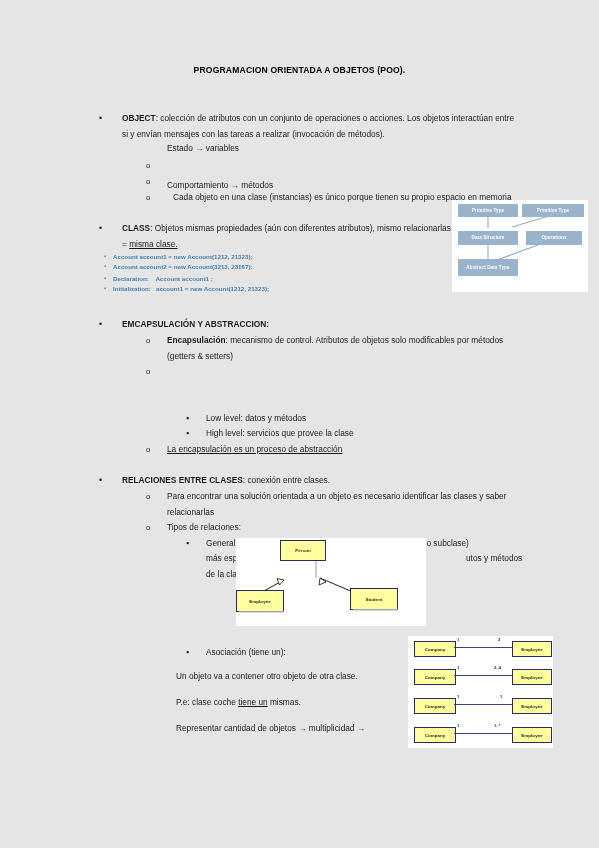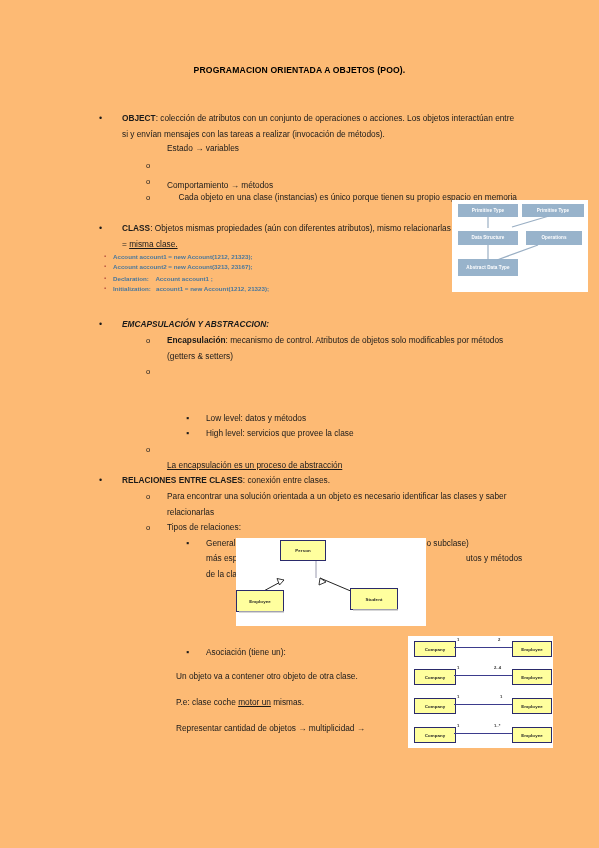--- a/index.html
+++ b/index.html
@@ -8,21 +8,21 @@
     background: #ffffff;
   }
   body {
     font-family: "Liberation Sans", sans-serif;
     color: #000000;
   }
   #page {
     position: relative;
     width: 599px;
     height: 848px;
-    background: #fdba74;
+    background: #e5e5e5;
     overflow: hidden;
   }
 
   
   .doc-title {
     position: absolute;
     left: 0;
     top: 65px;
     width: 599px;
     text-align: center;
@@ -166,21 +166,21 @@
     <span class="bold">OBJECT</span><span>: colección de atributos con un conjunto de operaciones o acciones. Los objetos interactúan entre si y envían mensajes con las tareas a realizar (invocación de métodos).</span>
   </div>
 
   <div class="bullet-circle" style="left:146px; top:158px;"></div>
   <div class="txt" style="left:167px; top:141px; width:350px;">Estado →  variables</div>
 
   <div class="bullet-circle" style="left:146px; top:174px;"></div>
   <div class="txt" style="left:167px; top:178px; width:350px;">Comportamiento → métodos</div>
 
   <div class="bullet-circle" style="left:146px; top:190px;"></div>
-  <div class="txt" style="left:167px; top:190px; width:350px;text-align:right;">Cada objeto en una clase (instancias) es único porque tienen su propio espacio en memoria</div>
+  <div class="txt" style="left:173px; top:190px; width:350px;">Cada objeto en una clase (instancias) es único porque tienen su propio espacio en memoria</div>
 
   <div class="bullet-disc" style="left:99px; top:221px;"></div>
   <div class="txt" style="left:122px; top:221px; width:330px;">
     <span class="bold">CLASS</span><span>: Objetos mismas propiedades (aún con diferentes atributos), mismo relacionarlas = </span><span class="underline">misma clase.</span>
   </div>
 
   <div class="code-block">
     <div class="code-line">Account account1 = new Account(1212, 21323);</div>
     <div class="code-line">Account account2 = new Account(3213, 23167);</div>
     <div class="code-gap"></div>
@@ -196,37 +196,37 @@
       <line x1="45" y1="60" x2="86" y2="45" stroke="#9aafc4" stroke-width="1.2"></line>
     </svg>
     <div class="adt-box" style="left:6px; top:4px; width:60px; height:13px;">Primitive Type</div>
     <div class="adt-box" style="left:70px; top:4px; width:62px; height:13px;">Primitive Type</div>
     <div class="adt-box" style="left:6px; top:31px; width:60px; height:14px;">Data Structure</div>
     <div class="adt-box" style="left:74px; top:31px; width:56px; height:14px;">Operations</div>
     <div class="adt-box" style="left:6px; top:59px; width:60px; height:17px;">Abstract Data Type</div>
   </div>
 
   <div class="bullet-disc" style="left:99px; top:317px;"></div>
-  <div class="txt bold" style="left:122px; top:317px; width:340px;font-style:italic;">EMCAPSULACIÓN Y ABSTRACCION:</div>
+  <div class="txt bold" style="left:122px; top:317px; width:340px;">EMCAPSULACIÓN Y ABSTRACCION:</div>
 
   <div class="bullet-circle" style="left:146px; top:333px;"></div>
   <div class="txt" style="left:167px; top:333px; width:352px;">
     <span class="bold">Encapsulación</span><span>: mecanismo de control. Atributos de objetos solo modificables por métodos (getters &amp; setters)</span>
   </div>
 
   <div class="bullet-circle" style="left:146px; top:364px;"></div>
 
   <div class="bullet-square" style="left:186px; top:411px;"></div>
   <div class="txt" style="left:206px; top:411px; width:320px;">Low level: datos y métodos</div>
 
   <div class="bullet-square" style="left:186px; top:426px;"></div>
   <div class="txt" style="left:206px; top:426px; width:320px;">High level: servicios que provee la clase</div>
 
   <div class="bullet-circle" style="left:146px; top:442px;"></div>
-  <div class="txt underline" style="left:167px; top:442px; width:340px;margin-top:16px;">La encapsulación es un proceso de abstracción</div>
+  <div class="txt underline" style="left:167px; top:442px; width:340px;">La encapsulación es un proceso de abstracción</div>
 
   <div class="bullet-disc" style="left:99px; top:473px;"></div>
   <div class="txt" style="left:122px; top:473px; width:360px;">
     <span class="bold">RELACIONES ENTRE CLASES</span><span>: conexión entre clases.</span>
   </div>
 
   <div class="bullet-circle" style="left:146px; top:489px;"></div>
   <div class="txt" style="left:167px; top:489px; width:352px;">Para encontrar una solución orientada a un objeto es necesario identificar las clases y saber relacionarlas</div>
 
   <div class="bullet-circle" style="left:146px; top:520px;"></div>
@@ -253,21 +253,21 @@
     <div class="shadow-bar" style="left:3px; top:73px; width:45px;"></div>
     <div class="shadow-bar" style="left:117px; top:71px; width:45px;"></div>
   </div>
 
   <div class="bullet-square" style="left:186px; top:645px;"></div>
   <div class="txt" style="left:206px; top:645px; width:200px;">Asociación (tiene un):</div>
 
   <div class="txt" style="left:176px; top:669px; width:230px;">Un objeto va a contener otro objeto de otra clase.</div>
 
   <div class="txt" style="left:176px; top:695px; width:230px;">
-    <span>P.e: clase coche </span><span class="underline">motor un</span><span> mismas.</span>
+    <span>P.e: clase coche </span><span class="underline">tiene un</span><span> mismas.</span>
   </div>
 
   <div class="txt" style="left:176px; top:721px; width:250px;">Representar cantidad de objetos → multiplicidad →</div>
 
   <div class="assoc-group">
 
     <div class="assoc-row" style="top:0px;">
       <div class="uml-box" style="left:6px; top:5px; width:40px; height:14px;">Company</div>
       <div class="assoc-line" style="left:46px; top:11px; width:59px;"></div>
       <div class="uml-box" style="left:104px; top:5px; width:38px; height:14px;">Employee</div>

